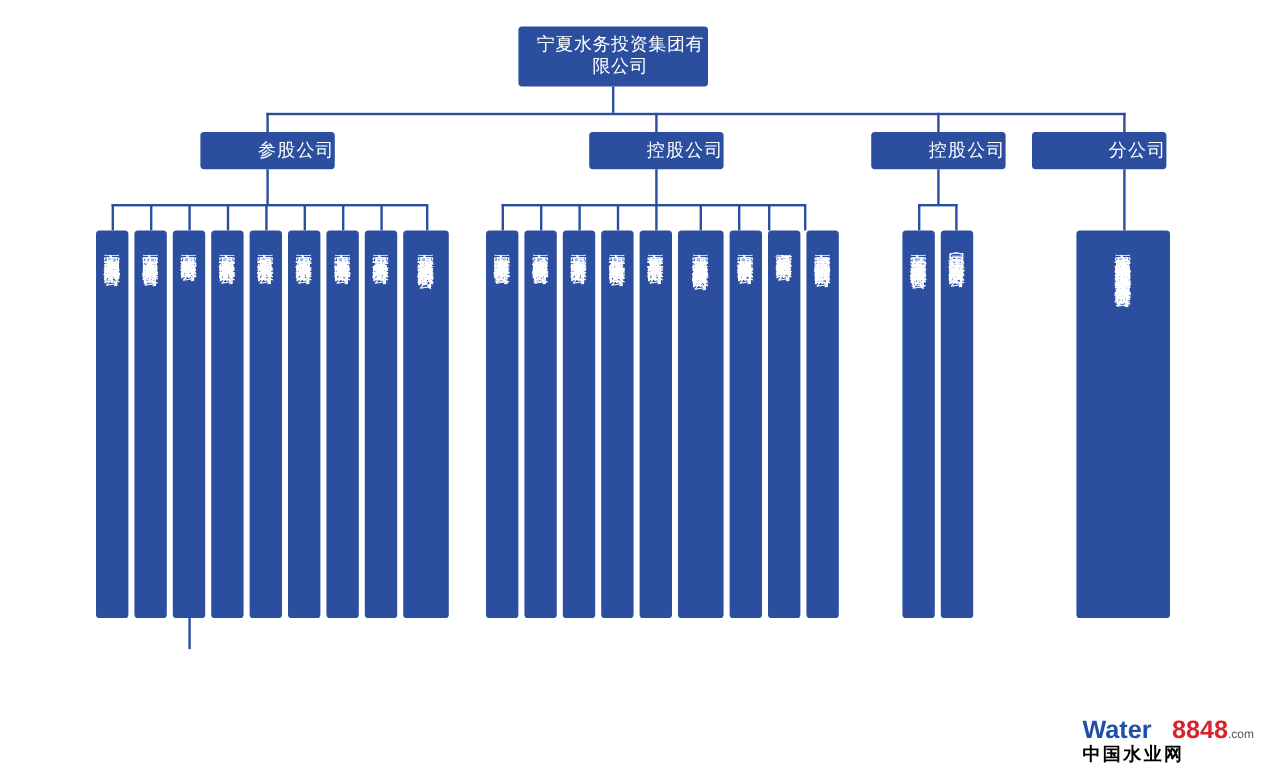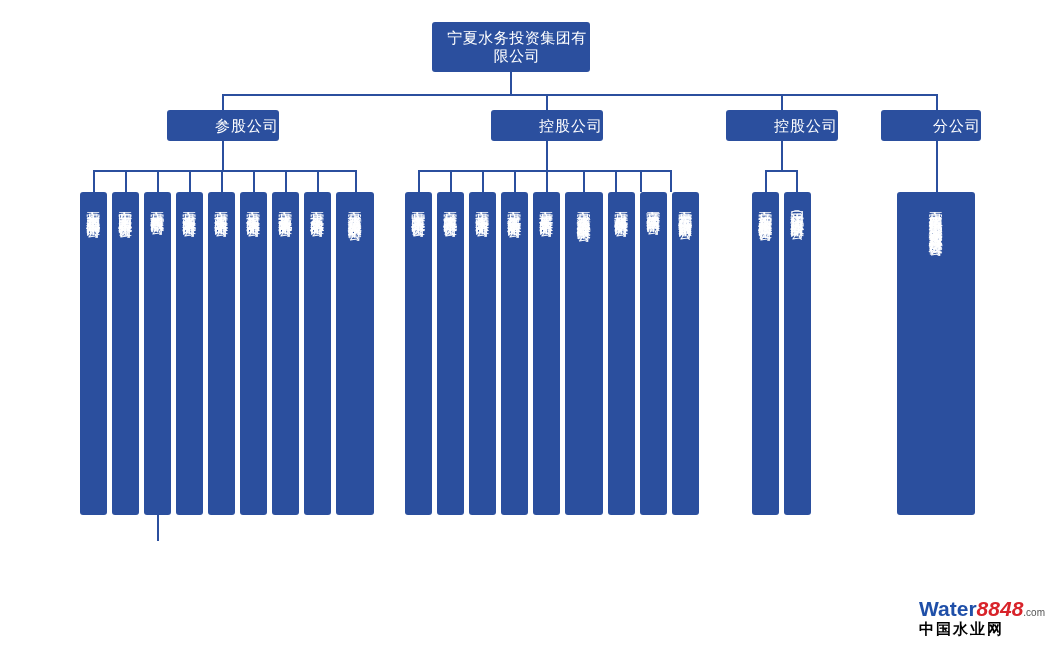--- a/index.html
+++ b/index.html
@@ -73,21 +73,21 @@
   }
   #watermark .wm-top {
     font-size: 21px;
     font-weight: bold;
     color: #1f4fa8;
     line-height: 1;
     letter-spacing: 0px;
   }
   #watermark .wm-top .wm-num {
     color: #d8232a;
-    font-style: italic;
+    margin-left: 17px;
   }
   #watermark .wm-top .wm-dotcom {
     font-size: 10px;
     color: #555;
     font-weight: normal;
   }
   #watermark .wm-bottom {
     font-size: 15px;
     font-weight: bold;
     color: #000000;
@@ -116,21 +116,21 @@
 
   <div class="node cat-node" style="left:167px; top:110px; width:112px; height:31px;">
     <span>参股公司</span>
   </div>
   <div class="node cat-node" style="left:491px; top:110px; width:112px; height:31px;">
     <span>控股公司</span>
   </div>
   <div class="node cat-node" style="left:726px; top:110px; width:112px; height:31px;">
     <span>控股公司</span>
   </div>
-  <div class="node cat-node" style="left:881px; top:110px; width:100px; height:31px;">
+  <div class="node cat-node" style="left:860px; top:110px; width:112px; height:31px;">
     <span>分公司</span>
   </div>
 
   <div class="conn vline" style="left:222px; top:141px; height:29px;"></div>
   <div class="conn hline" style="left:93px; top:170px; width:263px;"></div>
   <div class="conn vline" style="left:93px; top:170px; height:22px;"></div>
   <div class="conn vline" style="left:125px; top:170px; height:22px;"></div>
   <div class="conn vline" style="left:157px; top:170px; height:22px;"></div>
   <div class="conn vline" style="left:189px; top:170px; height:22px;"></div>
   <div class="conn vline" style="left:221px; top:170px; height:22px;"></div>

